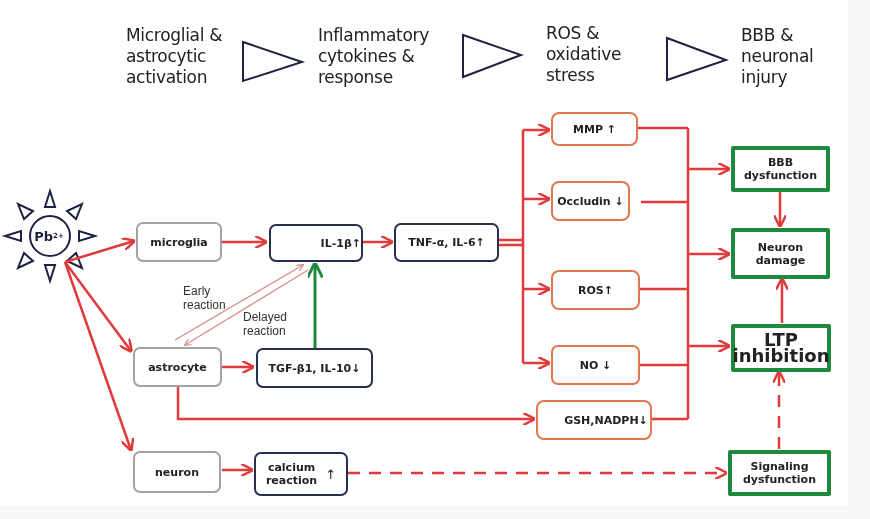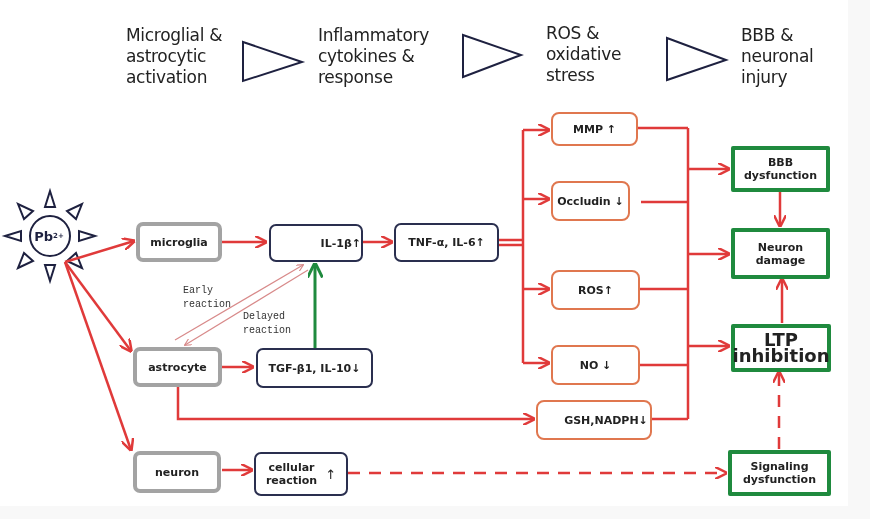--- a/index.html
+++ b/index.html
@@ -17,29 +17,29 @@
       position: absolute; font-size: 17px; line-height: 21px; color: #222;
       font-family: "DejaVu Sans", sans-serif; letter-spacing: -0.3px;
     }
     .stage span { display: block; }
     .node {
       position: absolute; box-sizing: border-box; background: #fff;
       display: flex; align-items: center; justify-content: center; text-align: center;
       font-weight: bold; color: #222; font-size: 11px; line-height: 13px;
       font-family: "DejaVu Sans", sans-serif;
     }
-    .node.red { border: 4px solid #a3a3a3; border-radius: 7px; }
+    .node.red { border: 2px solid #a3a3a3; border-radius: 7px; }
     .node.navy { border: 2px solid #2a2f4f; border-radius: 7px; }
     .node.orange { border: 2px solid #e0774f; border-radius: 8px; }
     .node.green { border: 4px solid #1f8a3e; border-radius: 2px; font-size: 11px; }
     .node.green.big { font-size: 18px; line-height: 16px; }
     .node span { display: block; }
     .lbl {
-      position: absolute; font-size: 10px; line-height: 14px; color: #333;
-      font-family: Liberation Mono, monospace;
+      position: absolute; font-size: 12px; line-height: 14px; color: #333;
+      font-family: Liberation Sans, sans-serif;
     }
     svg { position: absolute; left: 0; top: 0; }
     .pb {
       position: absolute; left: 30px; top: 217px; width: 38px; height: 38px;
       display: flex; align-items: center; justify-content: center;
       font-weight: bold; font-size: 13px; color: #1e2140; font-family: "DejaVu Sans", sans-serif;
     }
     .pb sup { font-size: 7px; }
   </style>
 </head>
@@ -173,21 +173,21 @@
       <span>IL-1β↑</span>
     </div>
   <div class="node navy" style="left:394px; top:223px; width:105px; height:39px;">
       <span>TNF-α, IL-6↑</span>
     </div>
   <div class="node navy" style="left:256px; top:348px; width:117px; height:40px;">
       <span>TGF-β1, IL-10↓</span>
     </div>
   <div class="node navy" style="left:254px; top:452px; width:94px; height:44px;">
     <div>
-      <span>cellular</span>
+      <span>calcium</span>
       <span>reaction</span>
     </div>
     <span style="margin-left:8px; font-weight:normal; font-size:13px;">↑</span>
   </div>
 
   <div class="node orange" style="left:551px; top:112px; width:87px; height:34px;">
       <span>MMP ↑</span>
     </div>
   <div class="node orange" style="left:551px; top:181px; width:79px; height:40px;">
       <span>Occludin ↓</span>

